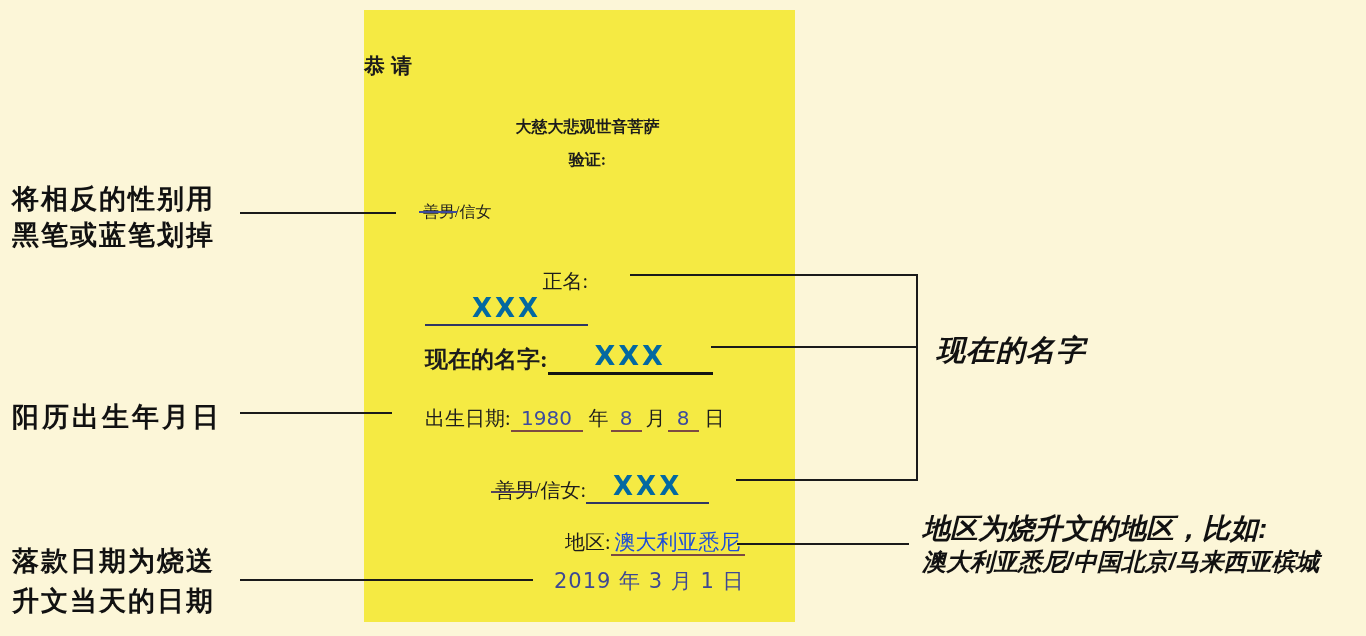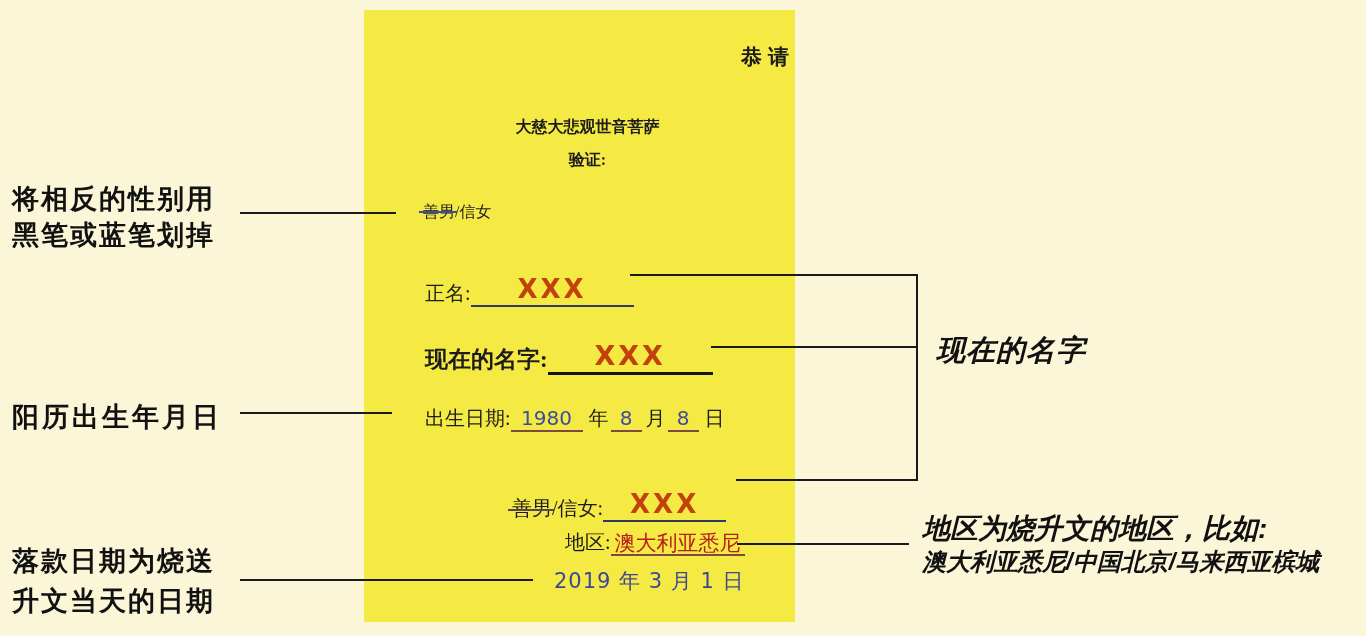--- a/index.html
+++ b/index.html
@@ -1,40 +1,40 @@
 <!DOCTYPE html>
 <html><head>
 <meta charset="utf-8">
 <style>
   html,body{margin:0;padding:0;background:#FCF6D8;}
   .page{position:relative;width:1366px;height:636px;background:#FCF6D8;overflow:hidden;
         font-family:"Liberation Sans","DejaVu Sans",sans-serif;color:#1c1c1c;}
   
   .form{position:absolute;left:364px;top:10px;width:431px;height:612px;background:#F5EA43;}
   .serif{font-family:"Liberation Serif","DejaVu Serif",serif;}
-  .form-title{position:absolute;top:33px;left:0;width:100%;text-align:right;
+  .form-title{position:absolute;top:42px;left:0;width:100%;text-align:left;
               font-size:21px;font-weight:bold;letter-spacing:6px;}
   .form-invoc{position:absolute;top:100px;left:8px;width:100%;text-align:center;
               font-size:16px;font-weight:bold;line-height:33px;}
   .row{position:absolute;display:flex;align-items:flex-end;white-space:nowrap;}
   .lbl{font-size:20px;line-height:1;padding-bottom:4px;}
   .lbl-bold{font-size:23px;font-weight:bold;line-height:1;padding-bottom:4px;}
   .uline{display:inline-block;text-align:center;border-bottom:2px solid #2F3763;}
   .uline-black{border-bottom:3px solid #141414;}
   .uline-red{border-bottom:2px solid #7C4A43;}
-  .fillval{display:block;color:#c2410c;font-size:26px;line-height:1;letter-spacing:3px;
+  .fillval{display:block;color:#0369a1;font-size:26px;line-height:1;letter-spacing:3px;
            margin-bottom:3px;font-weight:bold;font-family:"DejaVu Sans",sans-serif;}
   .fillnum{display:block;color:#3C4B9E;font-size:20px;line-height:1;margin-bottom:2px;
            font-family:"DejaVu Sans",sans-serif;}
   .struck{position:relative;}
   .struck .strike-bar{position:absolute;left:-4px;right:-2px;top:45%;height:2px;}
   .strike-blue{background:#3C4B9E;}
   .strike-dark{background:#54445C;}
-  .regionval{color:#b91c1c;font-size:21px;line-height:1;margin-bottom:2px;padding:0 4px 3px 4px;
-             font-family:Liberation Sans, sans-serif;}
+  .regionval{color:#1d4ed8;font-size:21px;line-height:1;margin-bottom:2px;padding:0 4px 3px 4px;
+             font-family:Liberation Mono, monospace;}
   .signdate{position:absolute;left:190px;top:557px;color:#3D4894;font-size:21px;
             letter-spacing:1px;font-family:"DejaVu Sans",sans-serif;}
   
   .cline{position:absolute;background:#1a1a1a;height:2px;}
   .vline{position:absolute;background:#1a1a1a;width:2px;}
   
   .note{position:absolute;font-weight:bold;color:#111;}
   .note-l1{left:12px;top:181px;font-size:27px;line-height:36px;letter-spacing:2px;}
   .note-l2{left:12px;top:399px;font-size:27px;letter-spacing:3px;}
   .note-l3{left:12px;top:541px;font-size:27px;line-height:40px;letter-spacing:2px;}
@@ -54,21 +54,21 @@
     <div class="form-invoc serif">
       <div>大慈大悲观世音菩萨</div>
       <div>验证:</div>
     </div>
 
     <div class="row serif" style="left:59px;top:192px;font-size:16px;">
       <span class="struck"><span>善男</span><span class="strike-bar strike-blue"></span></span>
         <span>/信女</span>
     </div>
 
-    <div class="row" style="left:61px;top:261px;height:36px;">
+    <div class="row" style="left:61px;top:261px;height:36px;flex-direction:column;">
       <span class="lbl serif">正名:</span>
       <span class="uline" style="width:163px;">
         <span class="fillval">XXX</span>
       </span>
     </div>
 
     <div class="row" style="left:61px;top:327px;height:38px;">
       <span class="lbl-bold serif">现在的名字:</span>
       <span class="uline uline-black" style="width:165px;">
         <span class="fillval" style="font-size:27px;">XXX</span>
@@ -84,21 +84,21 @@
       <span class="uline uline-red" style="width:31px;">
         <span class="fillnum">8</span>
       </span>
       <span class="lbl serif" style="padding-left:4px;padding-right:2px;">月</span>
       <span class="uline uline-red" style="width:31px;">
         <span class="fillnum">8</span>
       </span>
       <span class="lbl serif" style="padding-left:6px;">日</span>
     </div>
 
-    <div class="row" style="left:148px;top:464px;height:30px;margin-top:18px;">
+    <div class="row" style="left:131px;top:464px;height:30px;">
       <span class="lbl serif struck"><span>善男</span><span class="strike-bar strike-dark"></span></span>
         <span class="lbl serif">/信女:</span>
       <span class="uline" style="width:123px;">
         <span class="fillval">XXX</span>
       </span>
     </div>
 
     <div class="row" style="left:201px;top:518px;height:28px;">
       <span class="lbl serif">地区:</span>
       <span class="uline uline-red">

